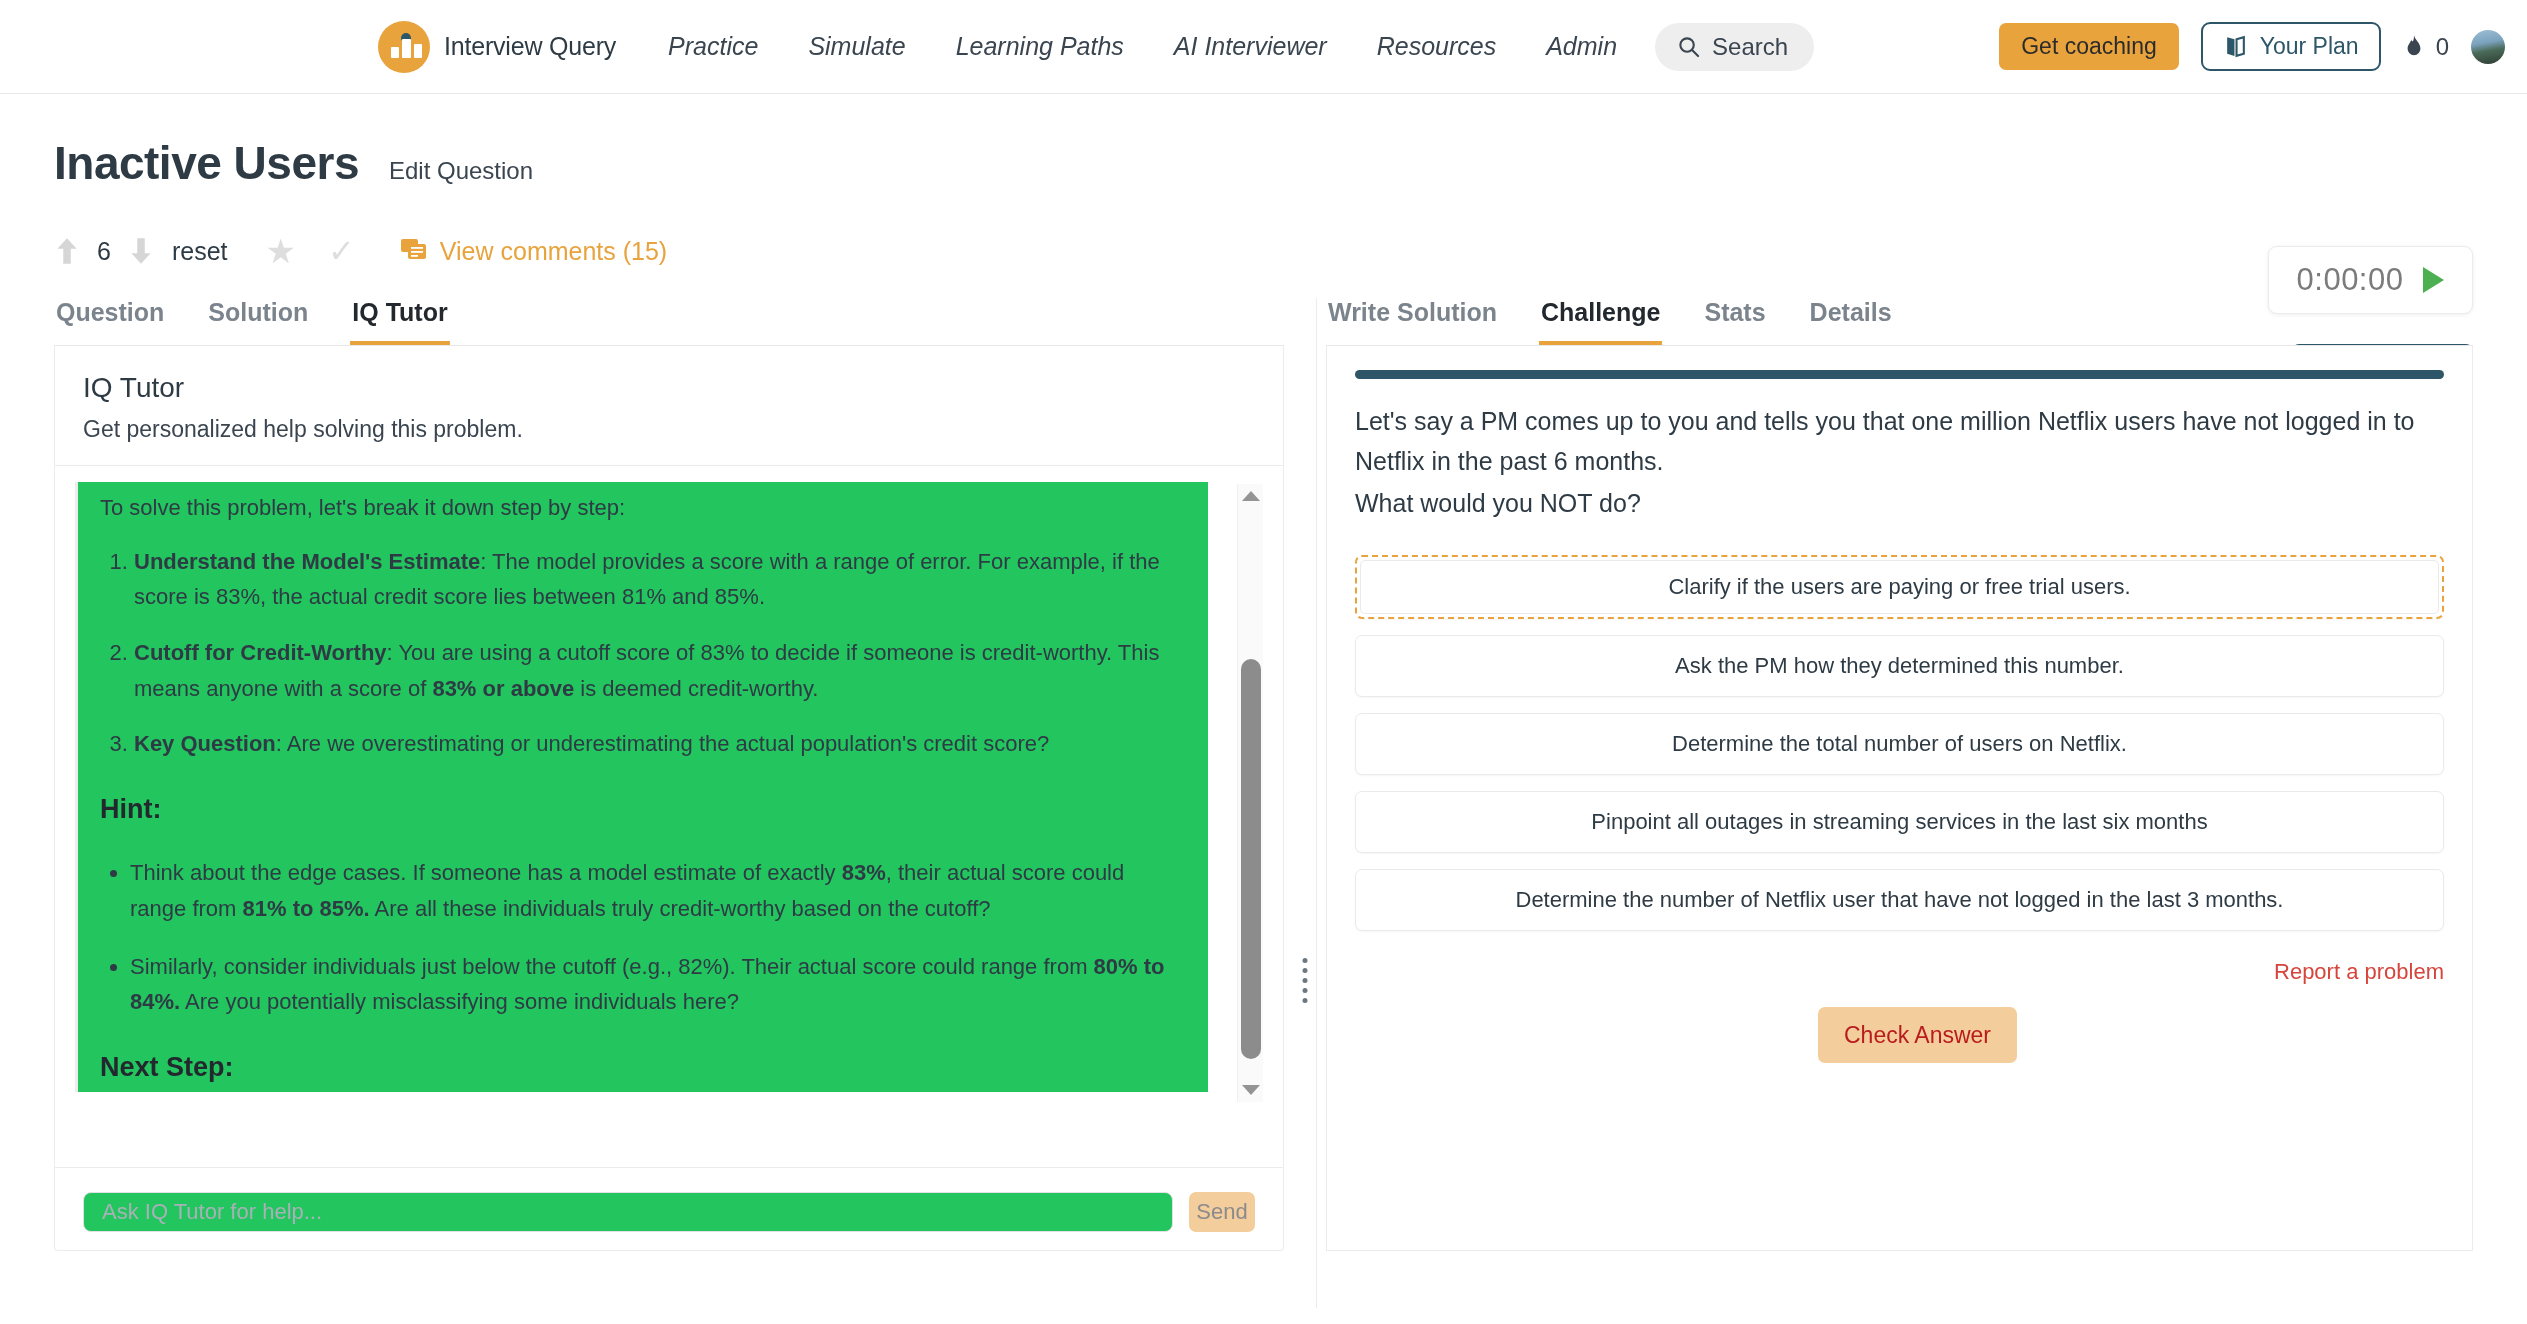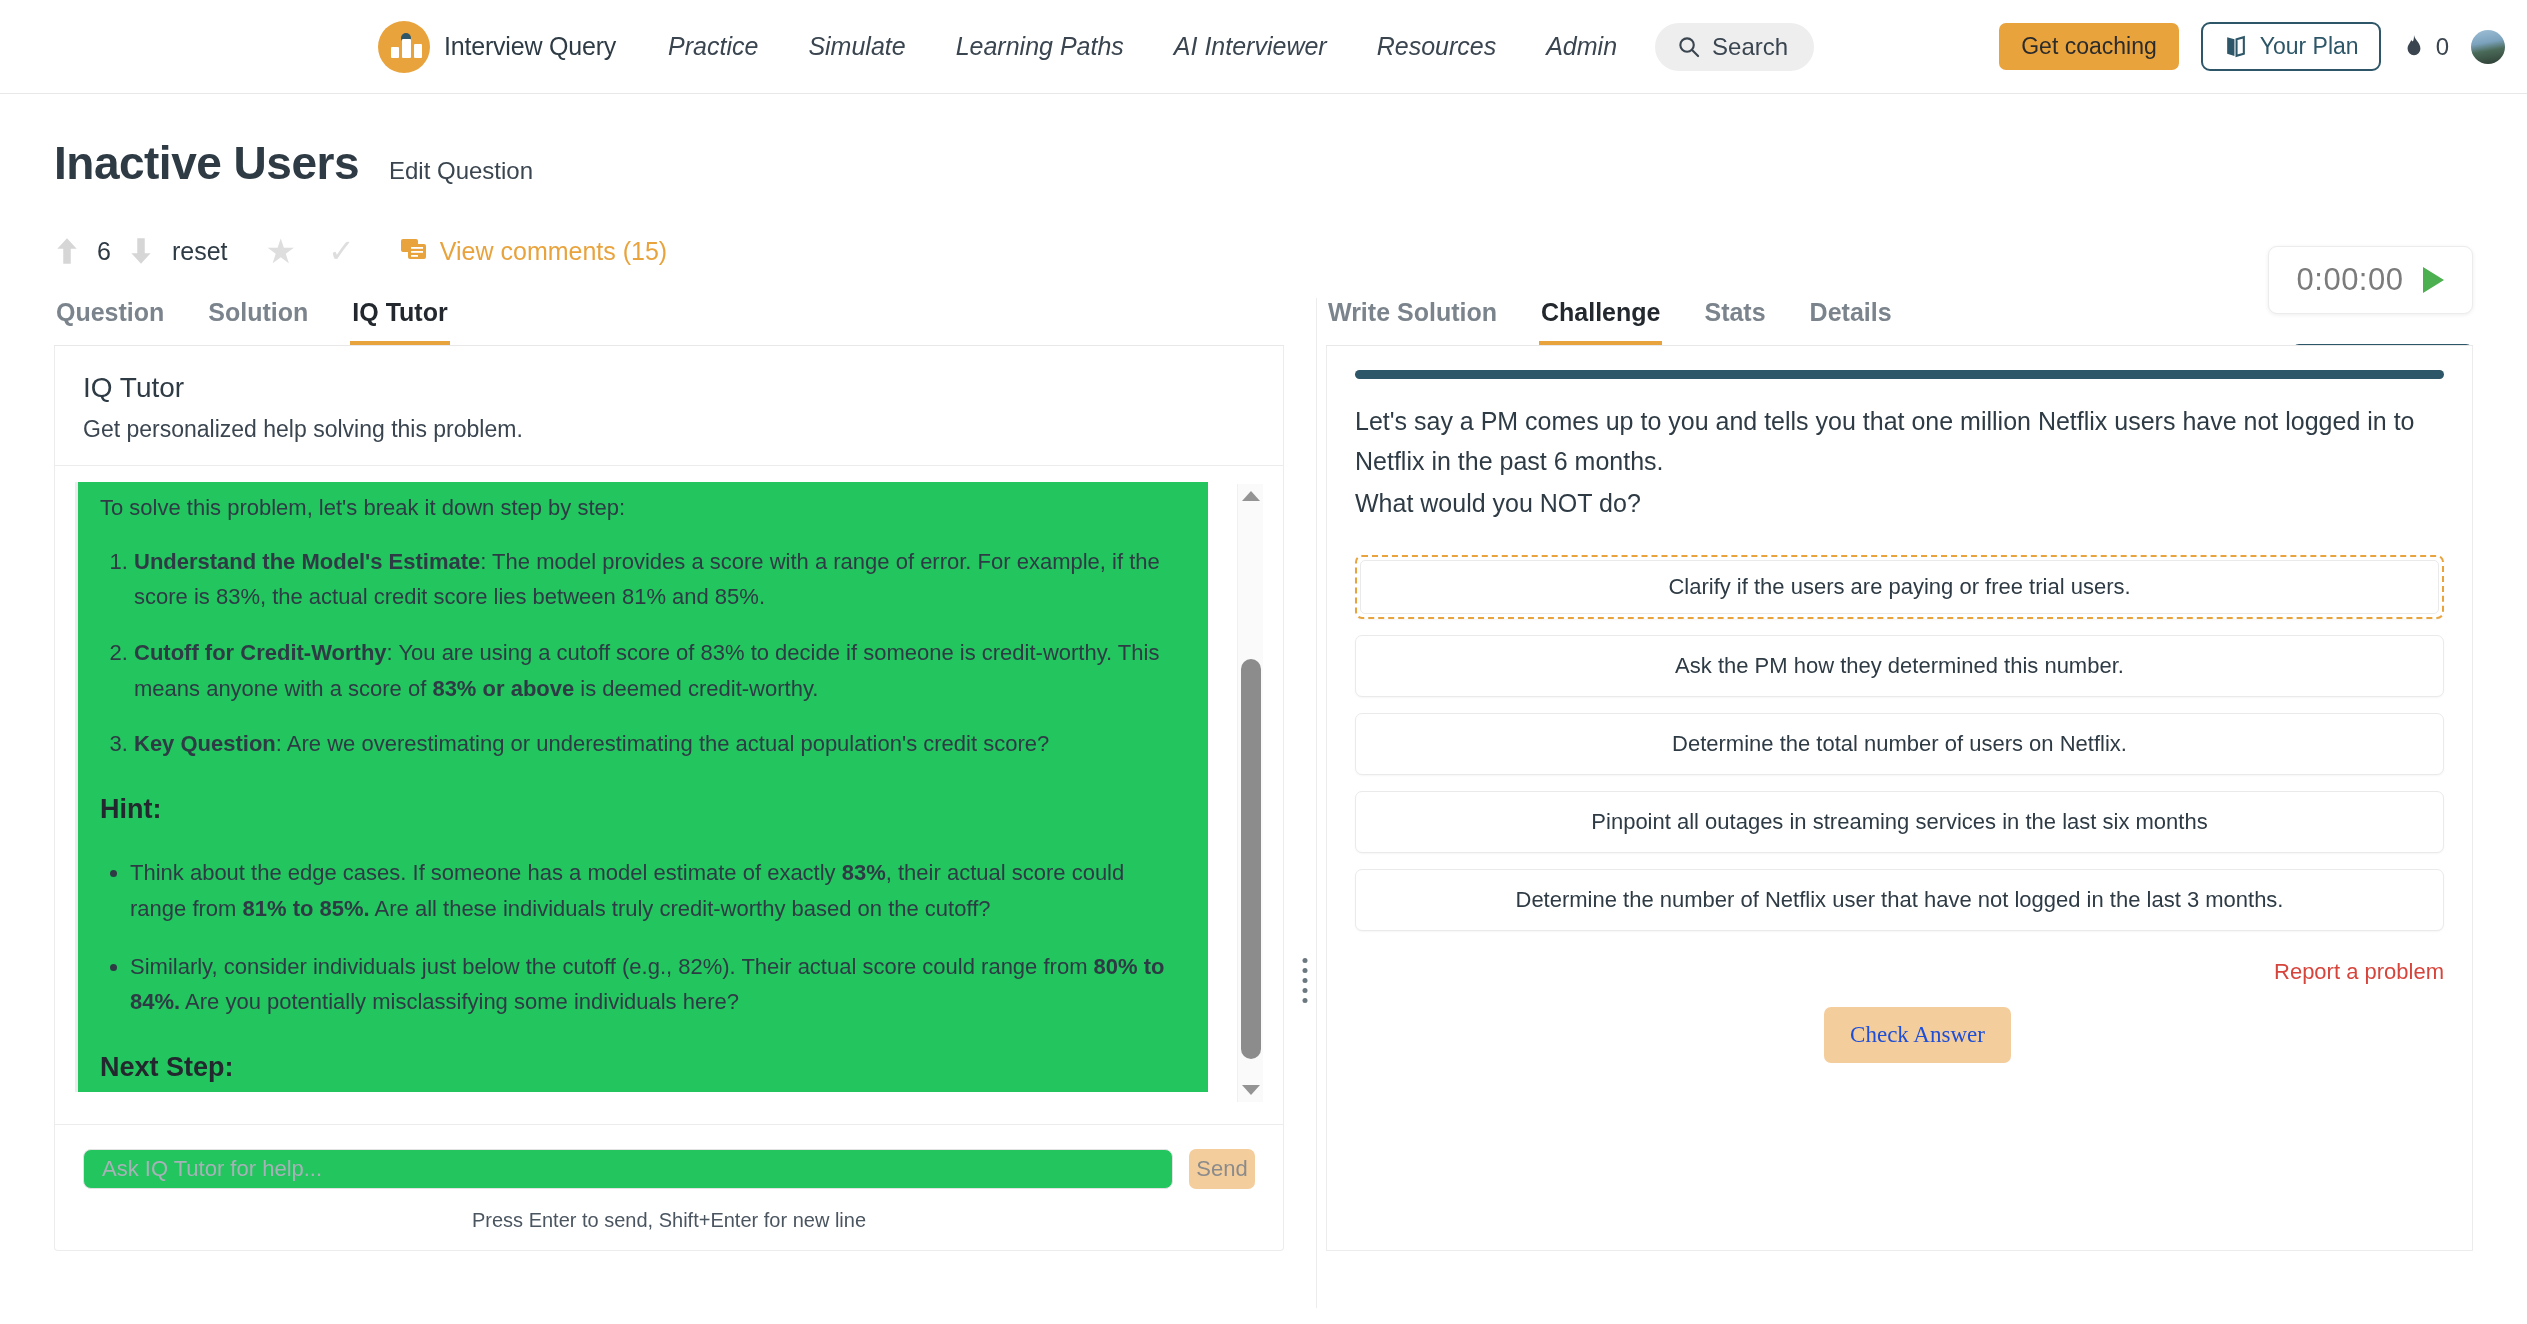--- a/index.html
+++ b/index.html
@@ -288,22 +288,22 @@
   }
   .choice.selected .inner {
     border: 1px solid #eaeaea; border-radius: 5px;
     width: 100%; min-height: 54px;
     display: flex; align-items: center; justify-content: center;
   }
   .report-row { text-align: right; margin-top: 28px; }
   .report-link { font-size: 22px; color: #d6453c; cursor: pointer; }
   .check-row { margin-top: 22px; display: flex; justify-content: center; }
   .btn-check {
-    background: #f4cd9c; color: #1d4ed8; border: none; border-radius: 7px;
-    height: 56px; padding: 0 26px; font-size: 23px; font-family: Liberation Serif, serif;
+    background: #f4cd9c; color: #b91c1c; border: none; border-radius: 7px;
+    height: 56px; padding: 0 26px; font-size: 23px; font-family: Liberation Sans, sans-serif;
     cursor: pointer;
     margin-left: 36px;
   }
 </style>
 </head>
 <body>
 
 <div class="navbar">
   <div class="nav-left">
     <div class="logo-mark">
@@ -438,21 +438,20 @@
             <span class="thumb"></span>
             <span class="arr arr-dn"></span>
           </div>
         </div>
 
         <div class="tutor-foot">
           <div class="input-row">
             <input class="tutor-input" type="text" placeholder="Ask IQ Tutor for help..." style="">
             <button class="btn-send">Send</button>
           </div>
-          <div class="hint-line">Press Enter to send, Shift+Enter for new line</div>
         </div>
       </div>
     </div>
 
     <div class="gutter">
       <div class="vline"></div>
       <div class="handle">
         <i></i>
           <i></i>
           <i></i>

